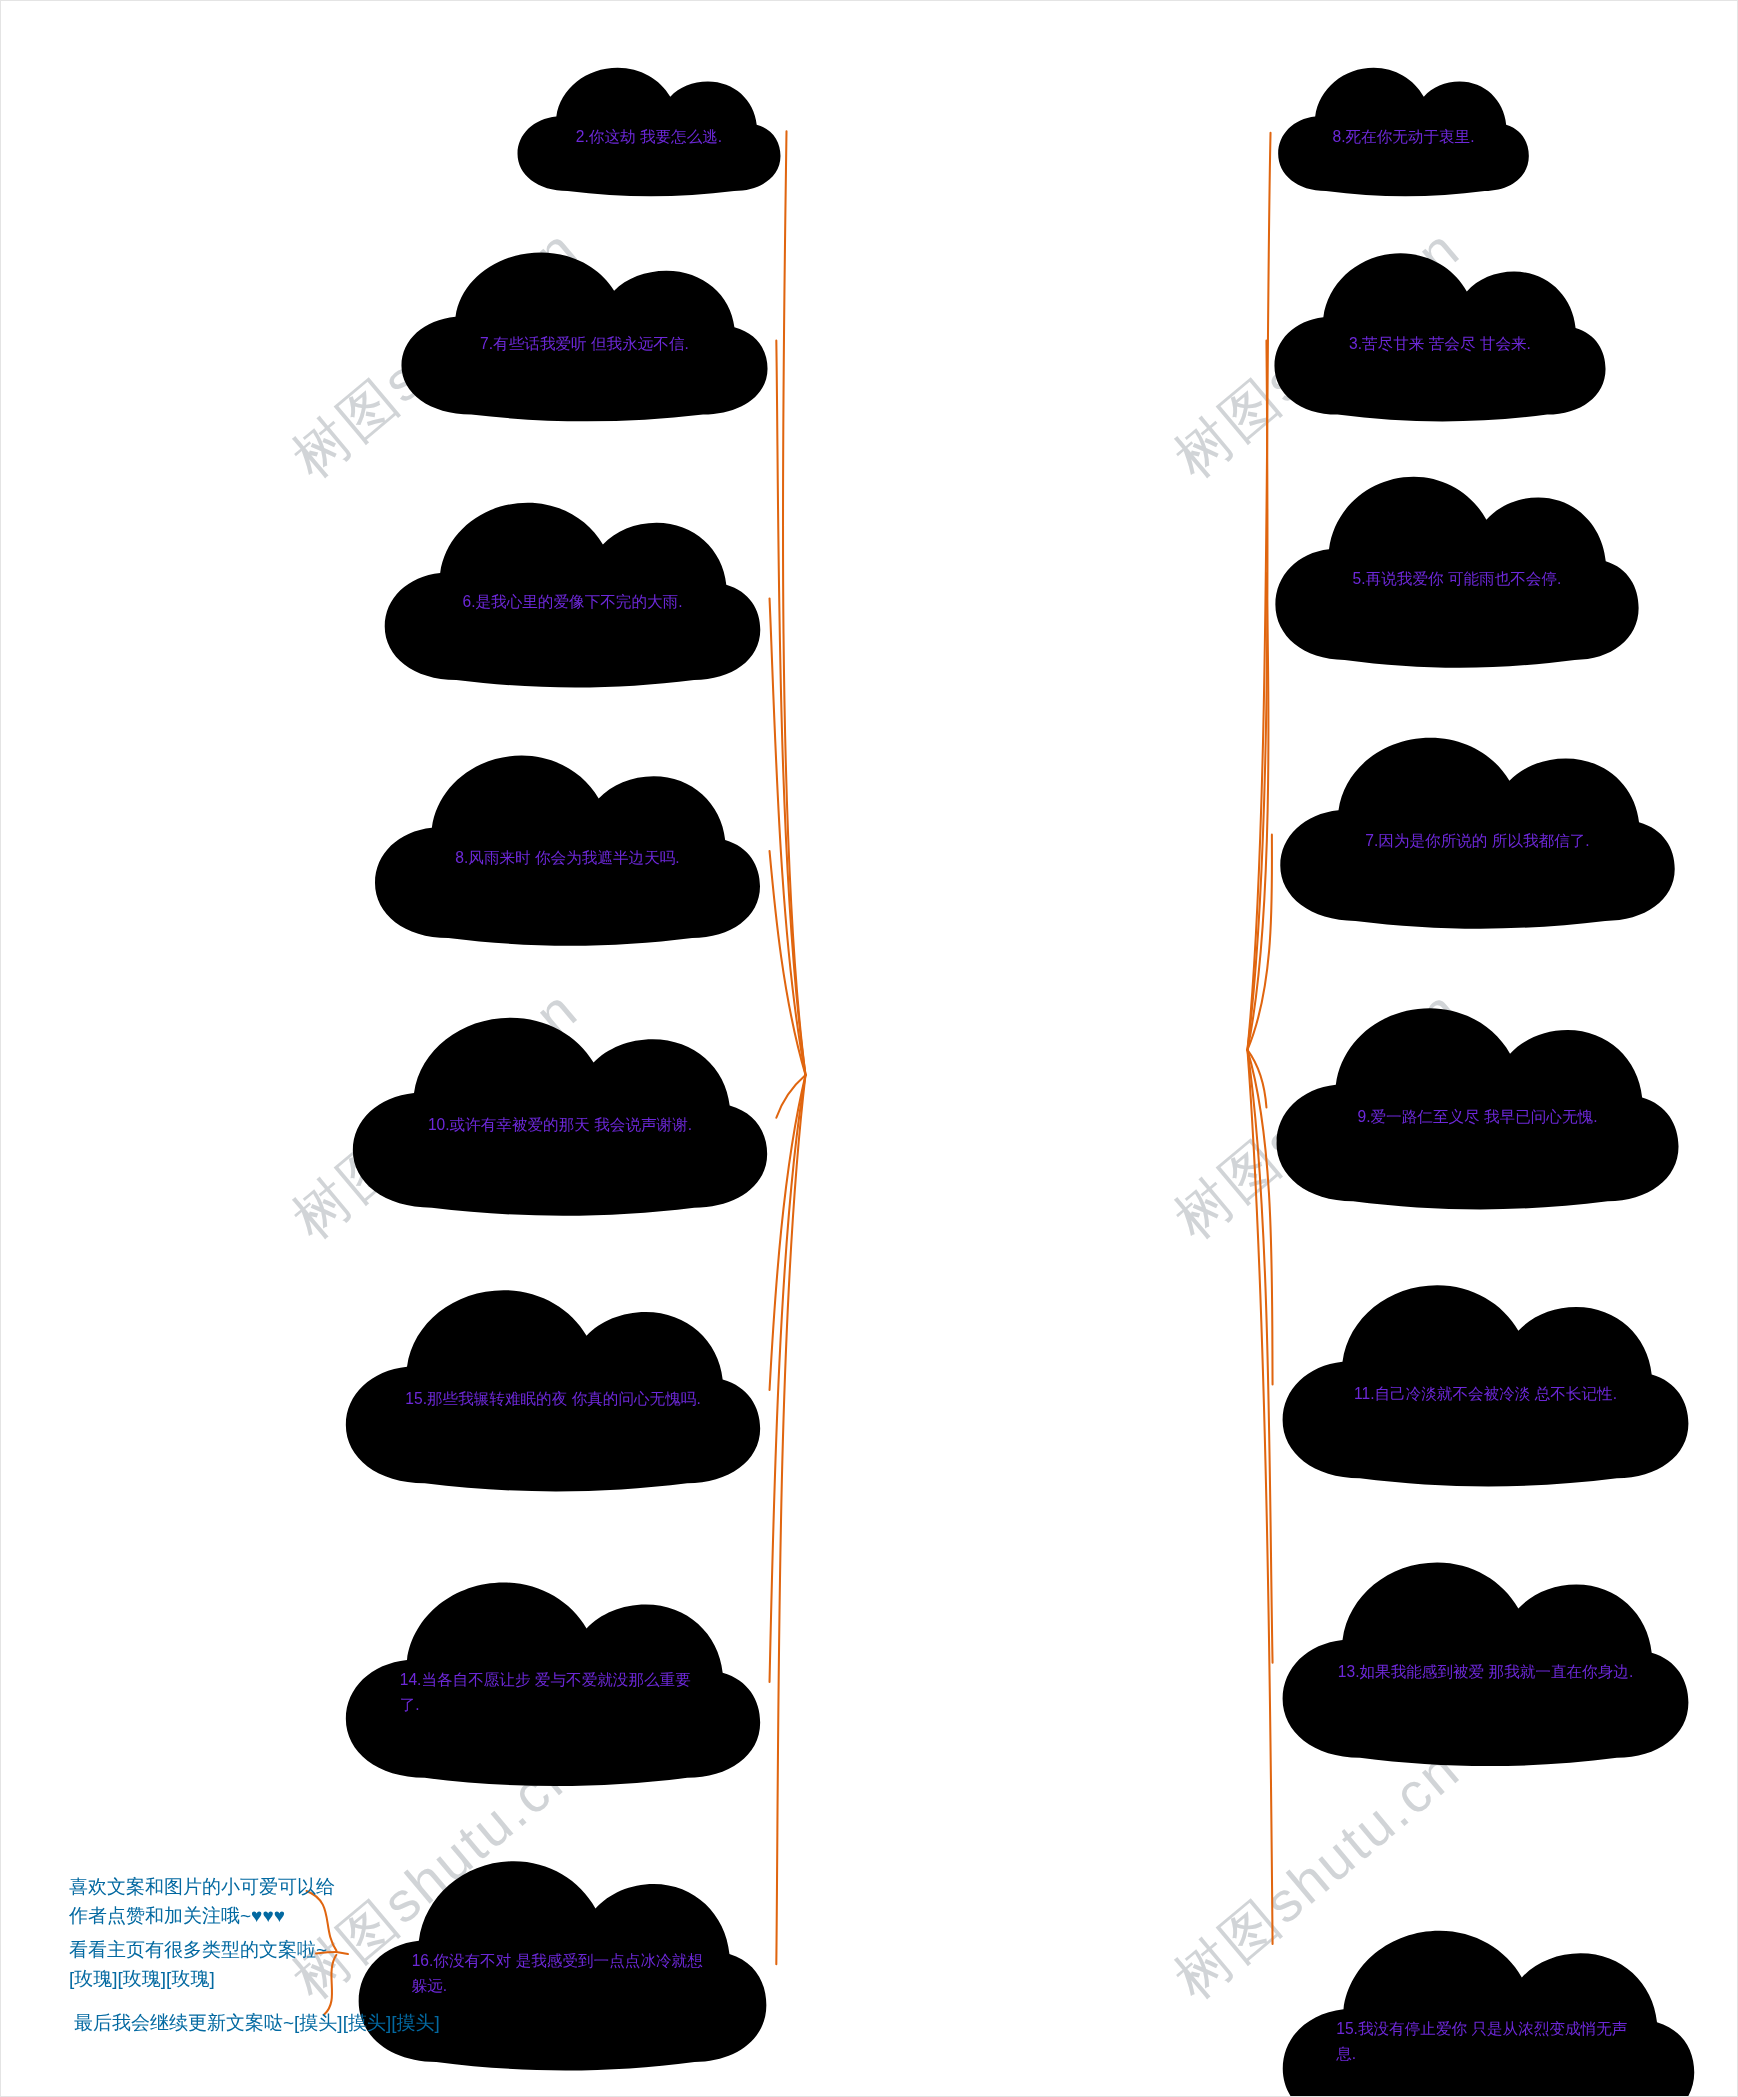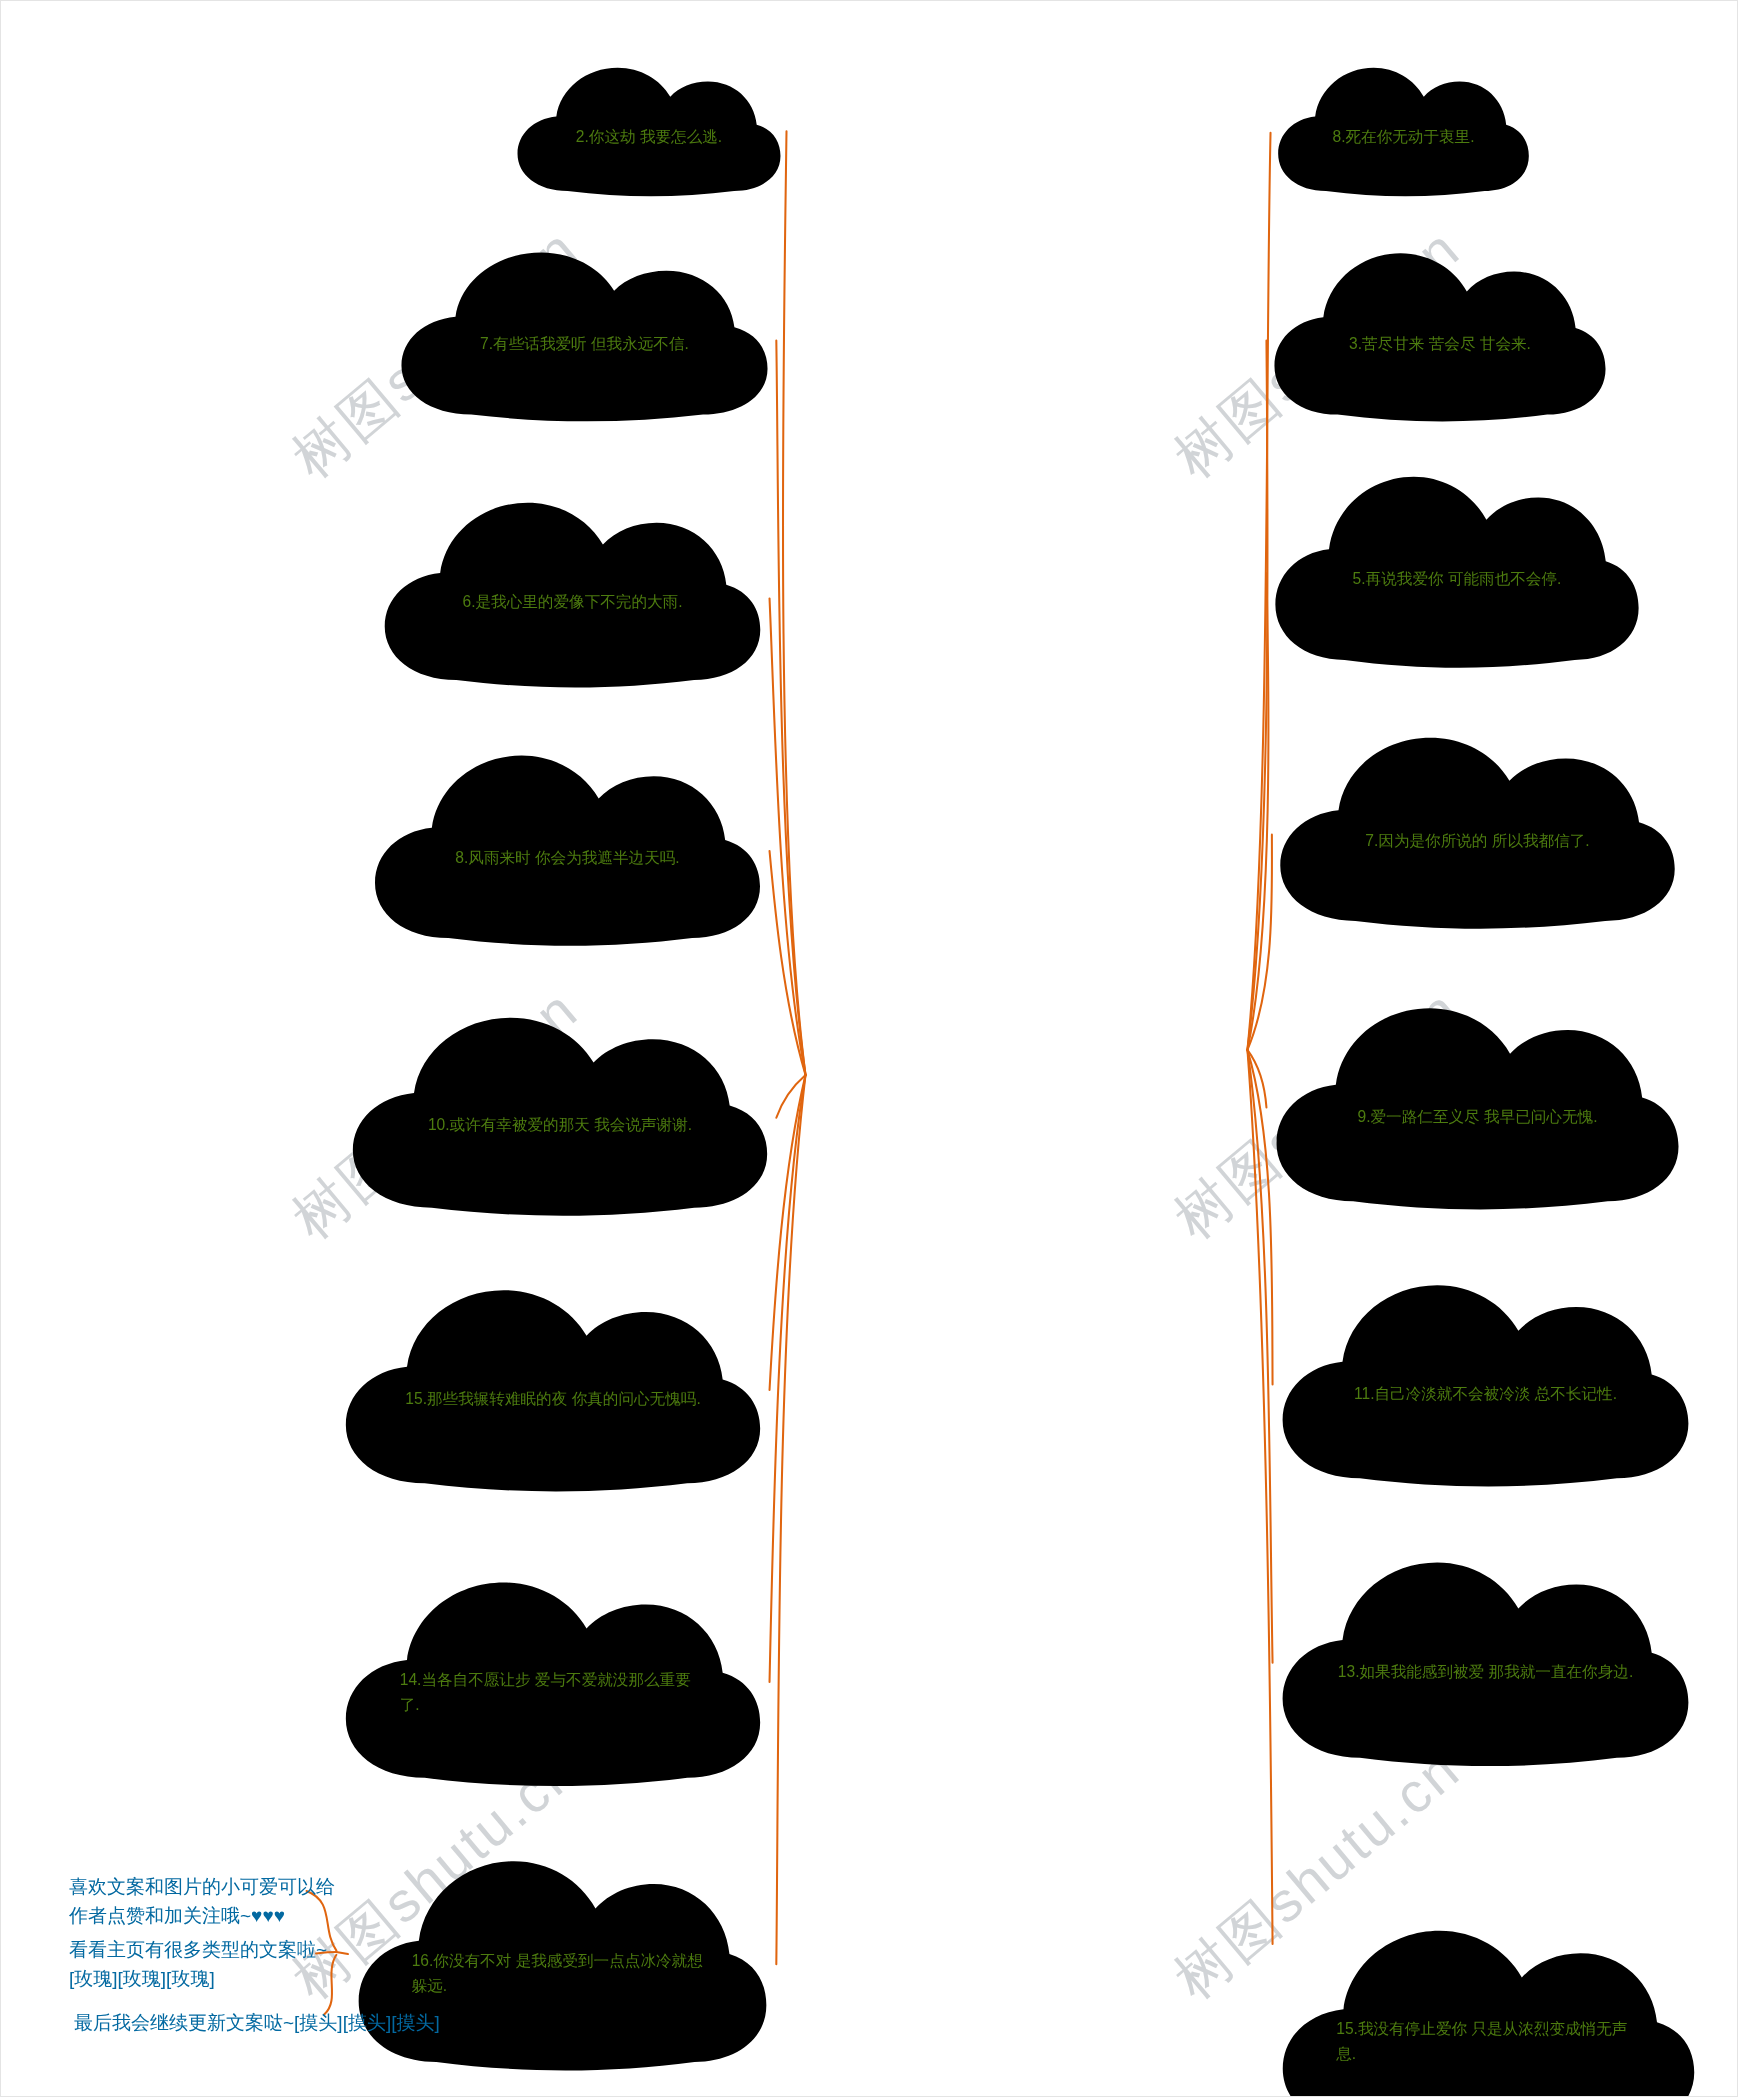--- a/index.html
+++ b/index.html
@@ -49,21 +49,21 @@
     position:absolute;inset:0;
     display:flex;align-items:center;justify-content:center;
     padding-top:5%;
     box-sizing:border-box;
   }
   .cloud-text span{
     display:inline-block;
     max-width:70%;
     font-size:15.6px;
     line-height:1.6;
-    color:#4d7c0f;
+    color:#6d28d9;
     text-align:left;
   }
   .cloud-node.center .cloud-text span{
     font-size:18.3px;
     max-width:60%;
     text-align:center;
     color:#1c1c1c;
   }
   
   .note{

